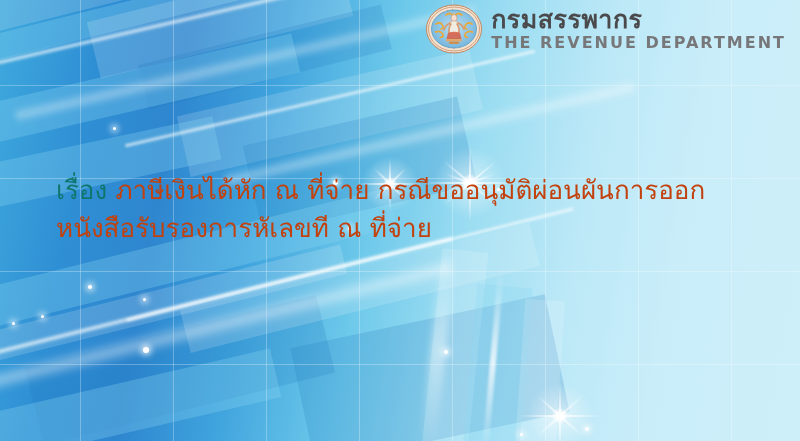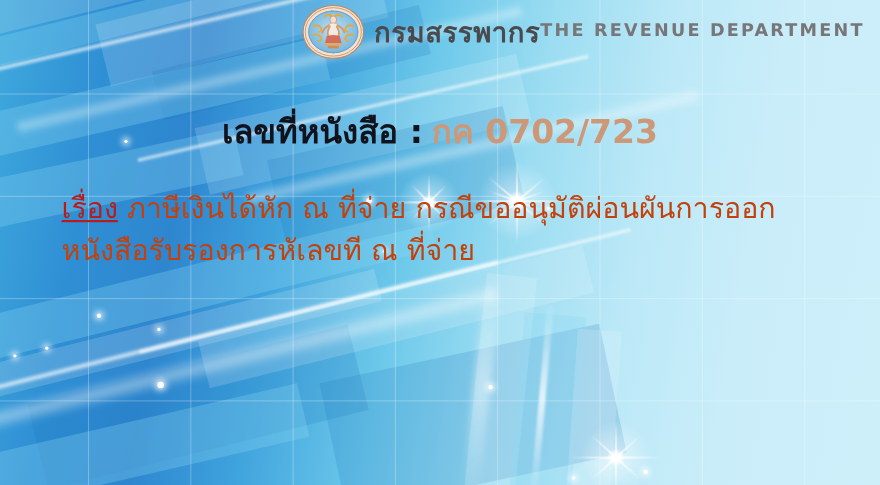--- a/index.html
+++ b/index.html
@@ -102,21 +102,21 @@
   
   .logo-block {
     position: absolute;
     top: 4px;
     right: 14px;
     display: flex;
     align-items: center;
     gap: 9px;
   }
   .seal { width: 56px; height: 50px; display: block; }
-  .logo-text { display: flex; flex-direction: row; line-height: 1; }
+  .logo-text { display: flex; flex-direction: column; line-height: 1; }
   .logo-thai {
     font-size: 25px;
     font-weight: bold;
     color: #4a4a4c;
     letter-spacing: 0.5px;
     white-space: nowrap;
   }
   .logo-en {
     font-size: 16px;
     font-weight: bold;
@@ -141,21 +141,21 @@
   .doc-no .value { color: #cd9878; margin-left: 8px; }
 
   .subject {
     position: absolute;
     left: 56px;
     top: 172px;
     width: 700px;
     font-size: 26px;
     line-height: 1.46;
   }
-  .subject .kw { color: #b91c1c; font-weight: normal; text-decoration: underline; }
+  .subject .kw { color: #0f766e; font-weight: normal; }
   .subject .body { color: #c2410c; }
 </style>
 </head>
 <body>
 
 <div id="slide">
 
   <div class="bg-layer bg-base"></div>
 
   <div class="bg-layer">
@@ -299,23 +299,20 @@
         <rect x="46" y="75" width="20" height="5" rx="1.6" fill="#cf8f52"></rect>
       </g>
     </svg>
 
     <div class="logo-text">
       <span class="logo-thai">กรมสรรพากร</span>
       <span class="logo-en">THE REVENUE DEPARTMENT</span>
     </div>
   </div>
 
-  <div class="doc-no">
-    <span class="label">เลขที่หนังสือ :</span><span class="value">กค 0702/723</span>
-  </div>
 
   <div class="subject">
     <span class="kw">เรื่อง</span>
     <span class="body">ภาษีเงินได้หัก ณ ที่จ่าย กรณีขออนุมัติผ่อนผันการออก</span>
     <span class="body">หนังสือรับรองการหัเลขที ณ ที่จ่าย</span>
   </div>
 
 </div>
 
 </body></html>

